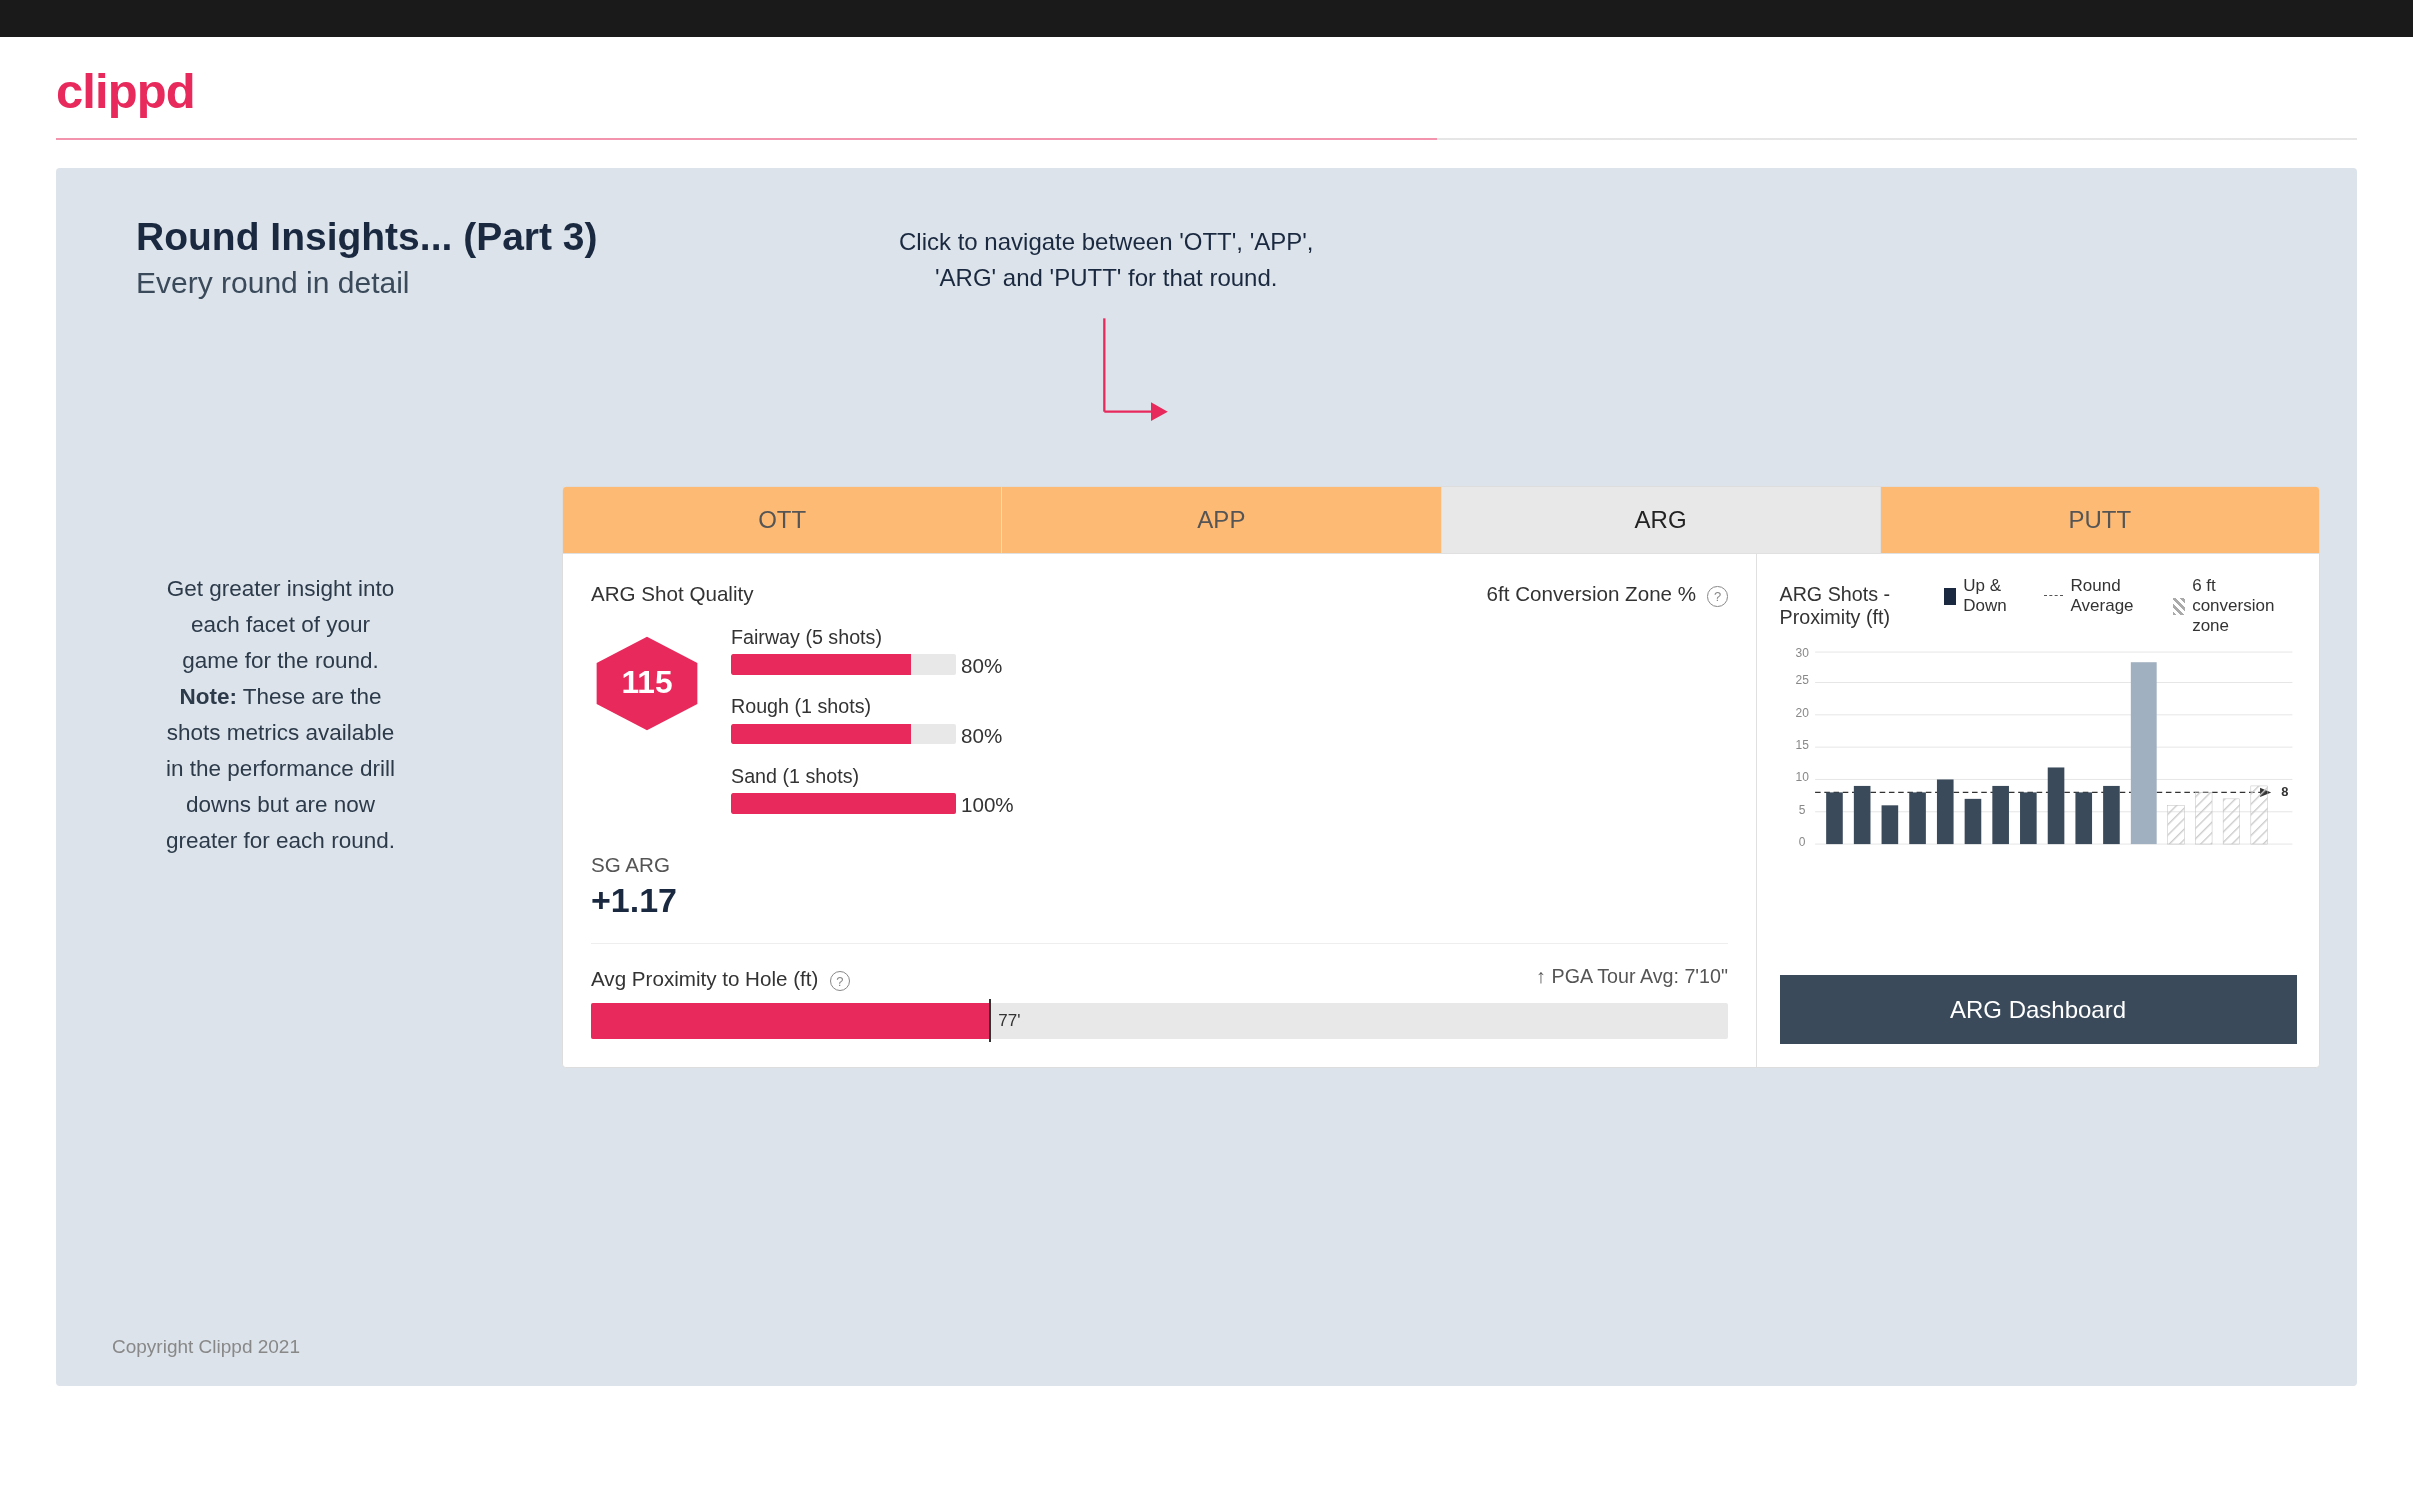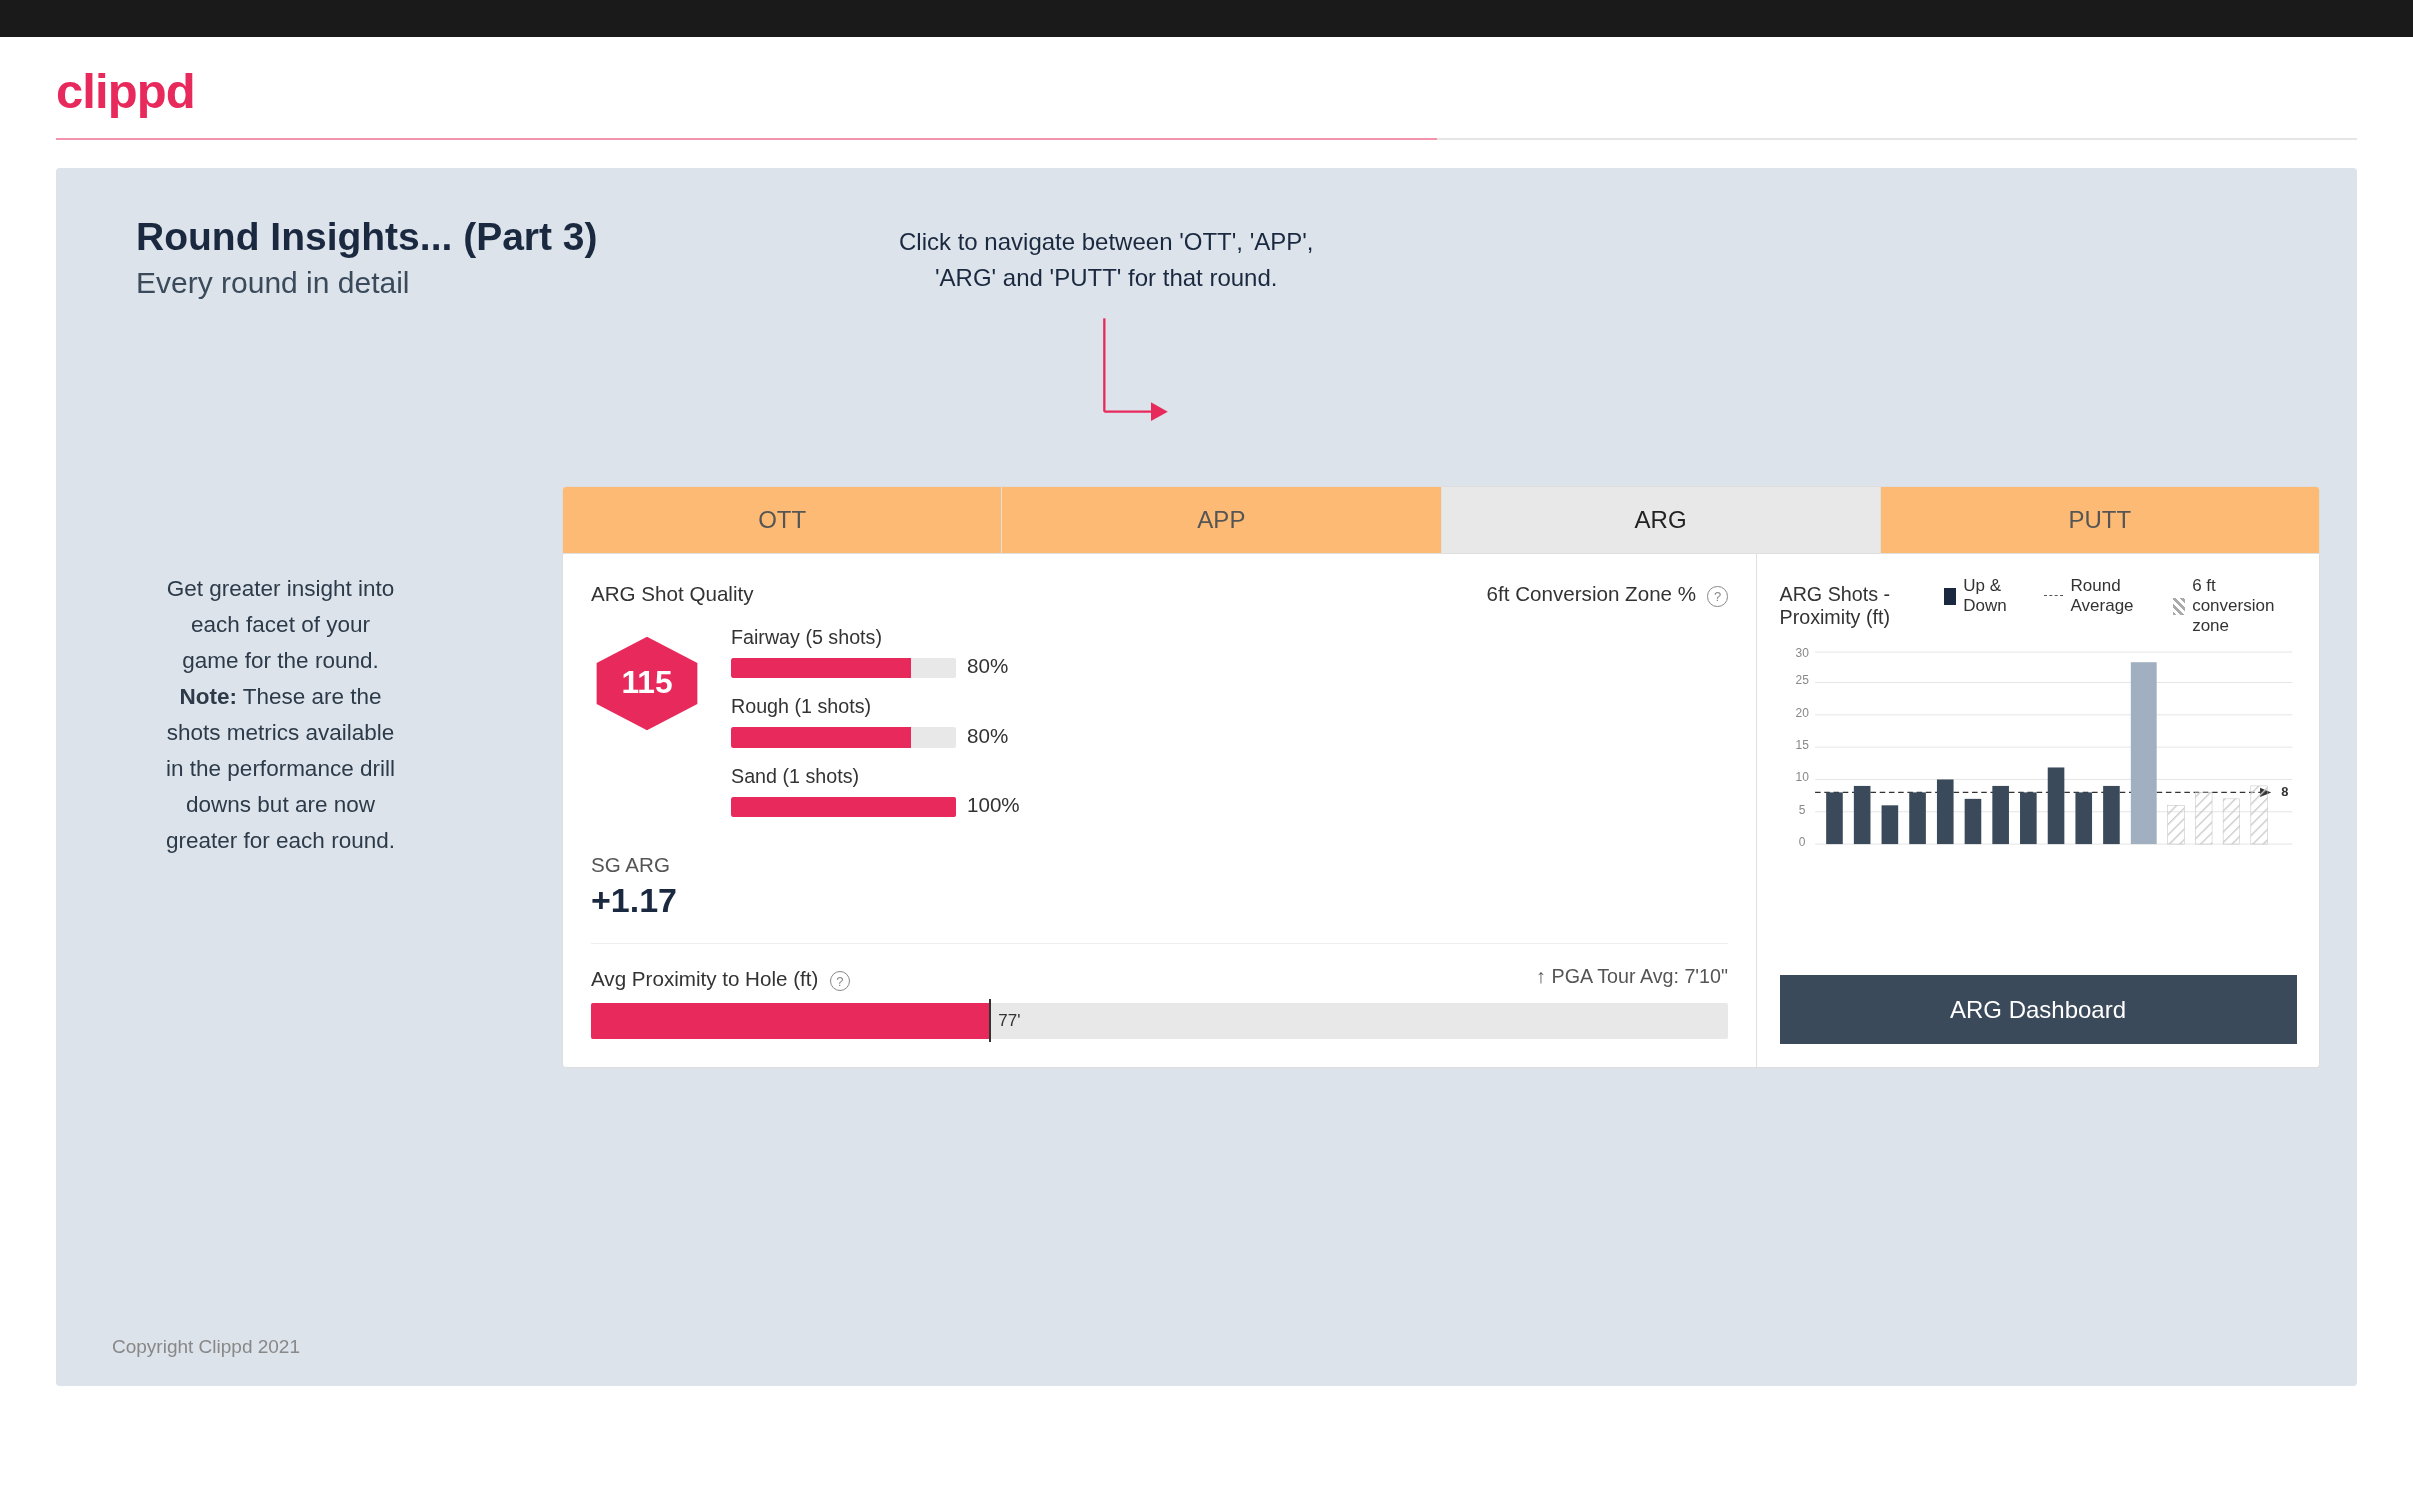--- a/index.html
+++ b/index.html
@@ -160,21 +160,21 @@
       position: relative;
       width: 112px;
       height: 97px;
       margin-top: 9.4px;
     }
     .hexagon svg { width: 112px; height: 97px; }
 
     .shot-bars { flex: 1; }
     .shot-row { margin-bottom: 17px; }
     .shot-label { font-size: 19.7px; color: #333; margin-bottom: 5.6px; }
-    .bar-row { display: flex; align-items: flex-end; gap: 11px; }
+    .bar-row { display: flex; align-items: flex-start; gap: 5px; }
     .bar-track {
       width: 225px;
       height: 20.6px;
       background: #e8e8e8;
       border-radius: 1.9px;
       overflow: hidden;
       position: relative;
     }
     .bar-fill {
       height: 100%;

